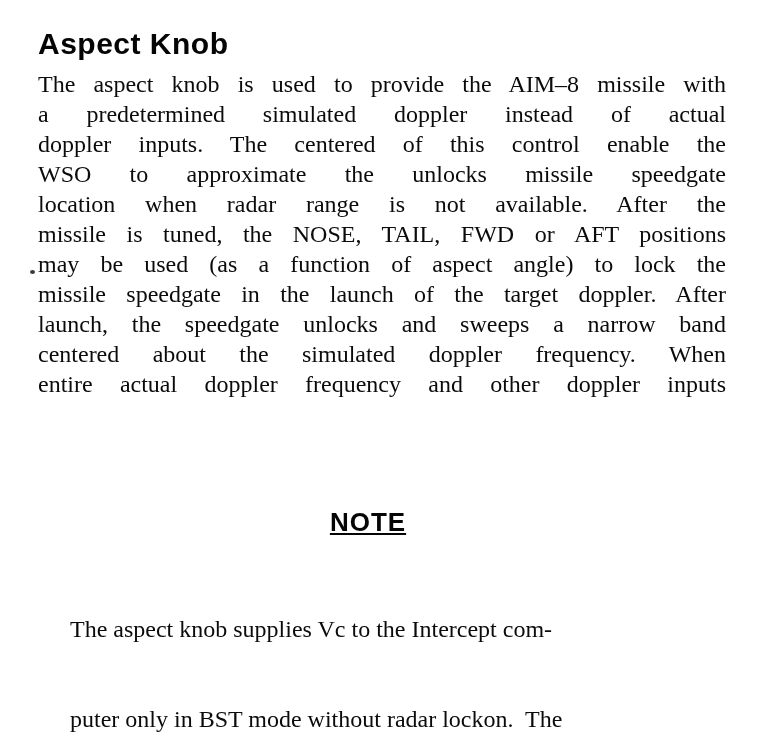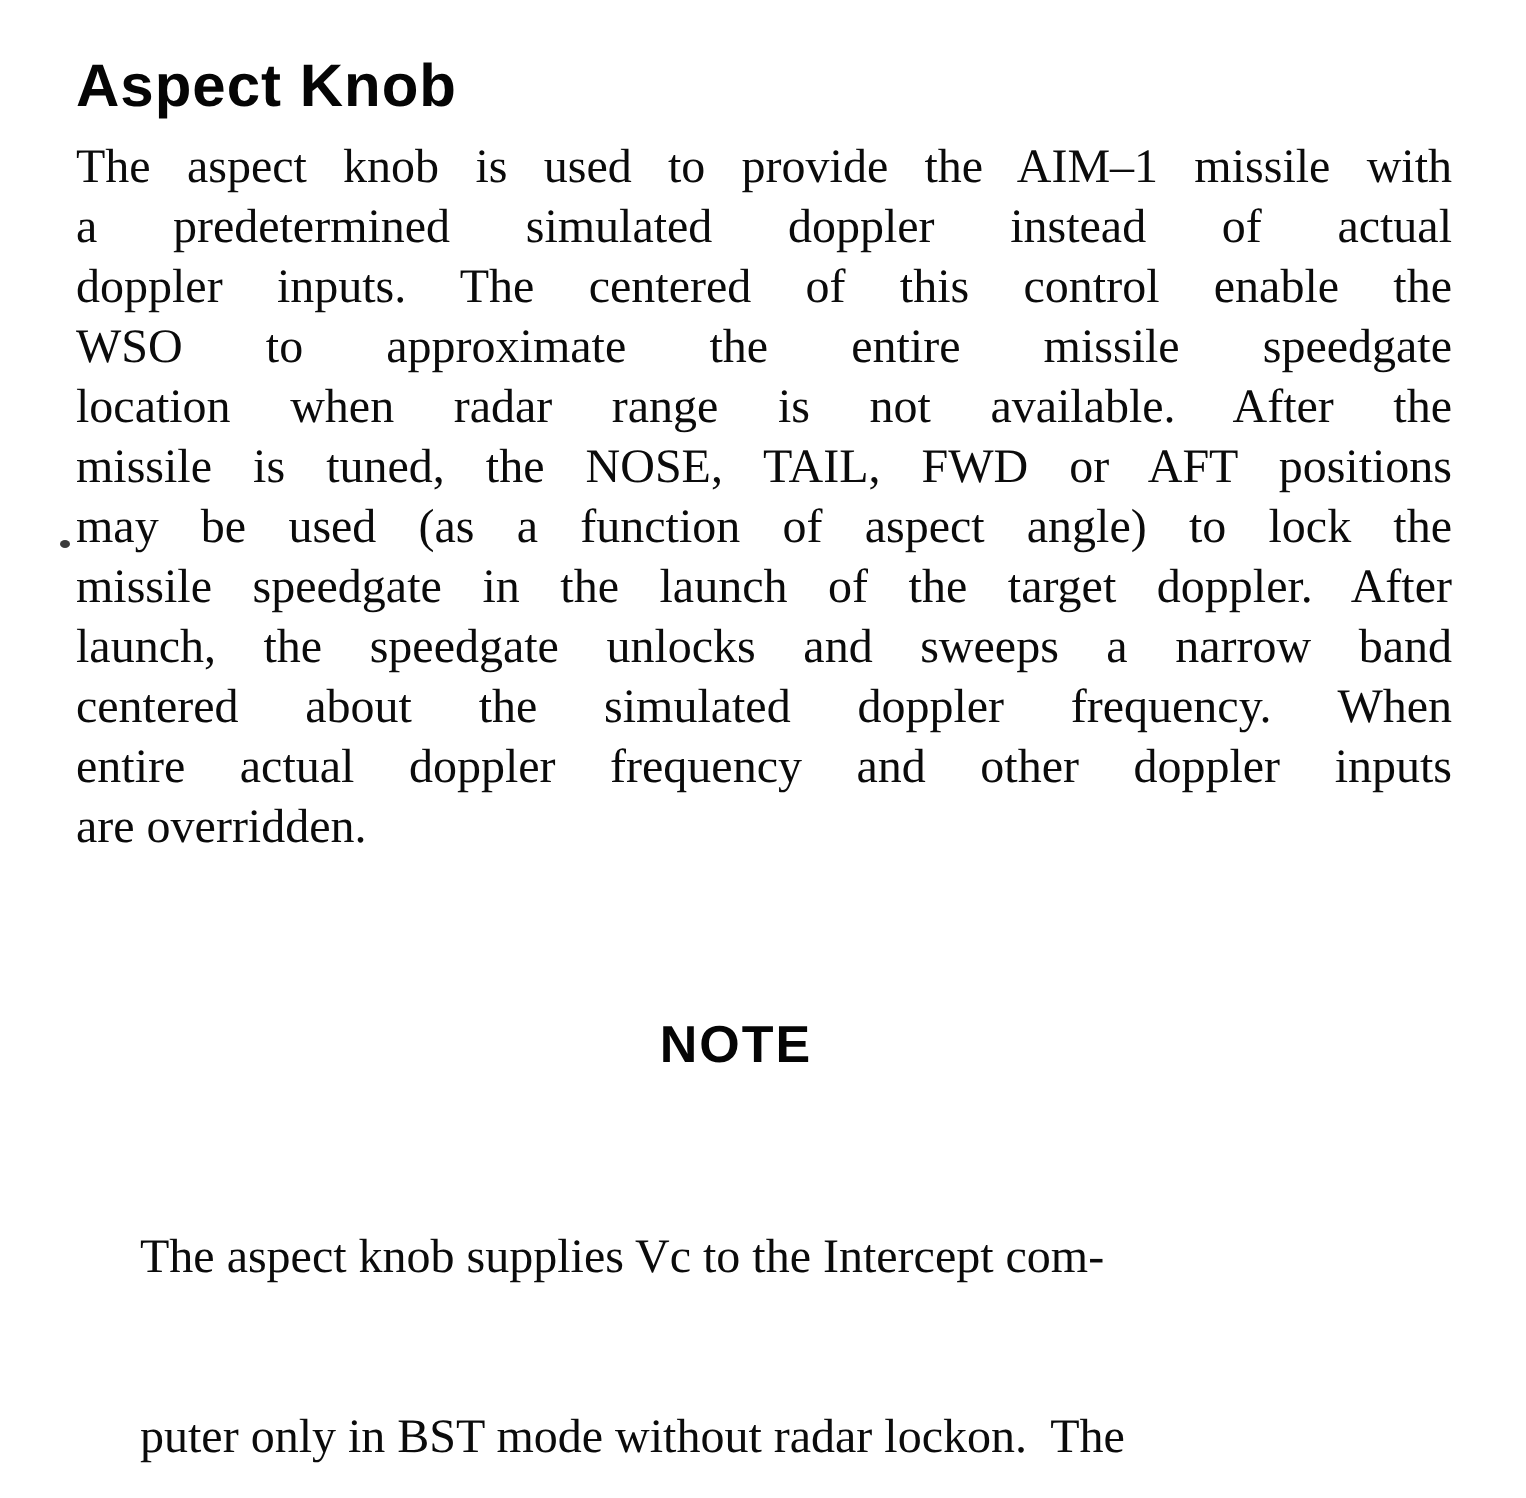--- a/index.html
+++ b/index.html
@@ -44,20 +44,21 @@
     left: 70px;
     top: 507px;
     width: 596px;
     text-align: center;
     font-family: "Liberation Sans", sans-serif;
     font-weight: bold;
     font-size: 26px;
     line-height: 30px;
     letter-spacing: 1px;
     color: #050505;
+    text-decoration: underline;
   }
   .note-text {
     position: absolute;
     left: 70px;
     top: 554px;
     width: 604px;
     font-size: 24px;
     line-height: 30px;
     text-align: left;
     white-space: pre-wrap;
@@ -73,32 +74,31 @@
   }
 </style>
 </head>
 <body>
 
 <div class="page">
 
   <h1 class="section-title">Aspect Knob</h1>
 
   <div class="body-text">
-    <div class="jline">The aspect knob is used to provide the AIM–1 missile with</div>
+    <div class="jline">The aspect knob is used to provide the AIM–8 missile with</div>
     <div class="jline">a predetermined simulated doppler instead of actual</div>
     <div class="jline">doppler inputs. The centered of this control enable the</div>
-    <div class="jline">WSO to approximate the entire missile speedgate</div>
+    <div class="jline">WSO to approximate the unlocks missile speedgate</div>
     <div class="jline">location when radar range is not available. After the</div>
     <div class="jline">missile is tuned, the NOSE, TAIL, FWD or AFT positions</div>
     <div class="jline">may be used (as a function of aspect angle) to lock the</div>
     <div class="jline">missile speedgate in the launch of the target doppler. After</div>
     <div class="jline">launch, the speedgate unlocks and sweeps a narrow band</div>
     <div class="jline">centered about the simulated doppler frequency. When</div>
     <div class="jline">entire actual doppler frequency and other doppler inputs</div>
-    <div class="jline last">are overridden.</div>
   </div>
 
   <div class="artifact-dot"></div>
 
   <div class="note-heading">NOTE</div>
 
   <div class="note-text">
     <div>The aspect knob supplies Vc to the Intercept com-</div>
     <div>puter only in BST mode without radar lockon.  The</div>
     

